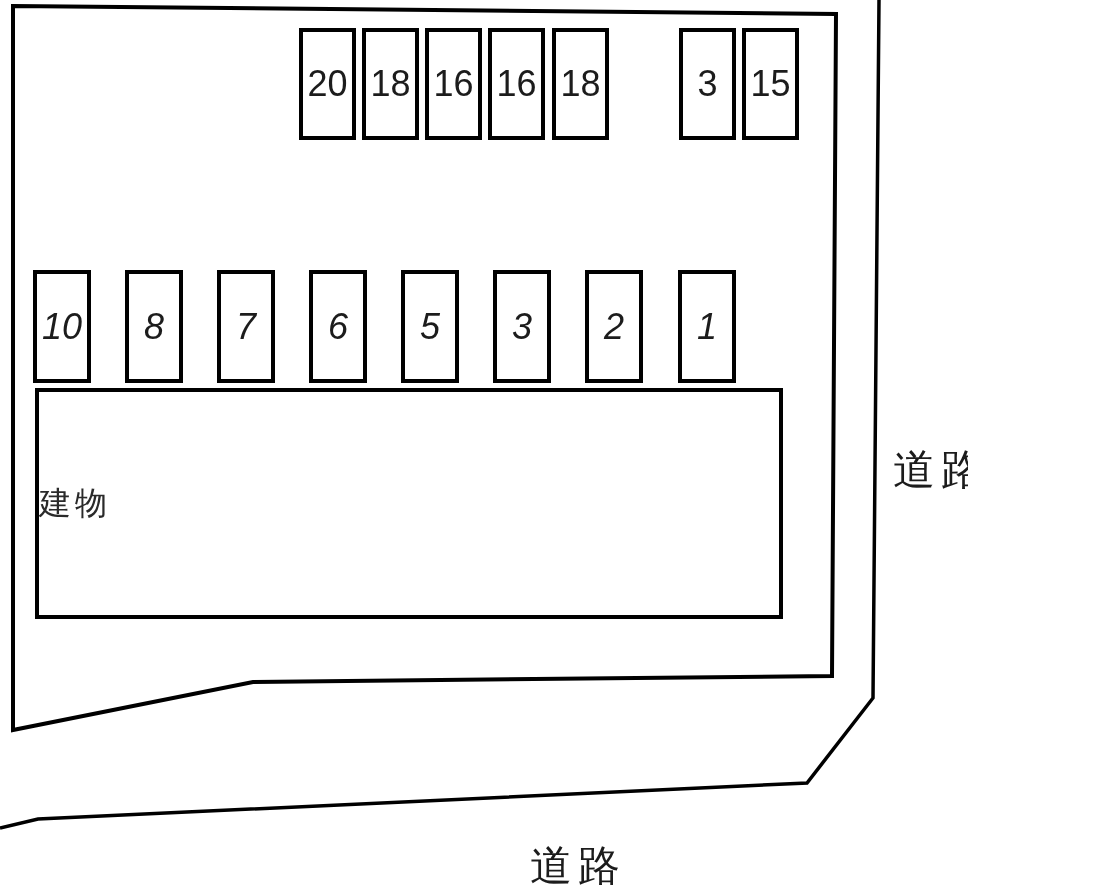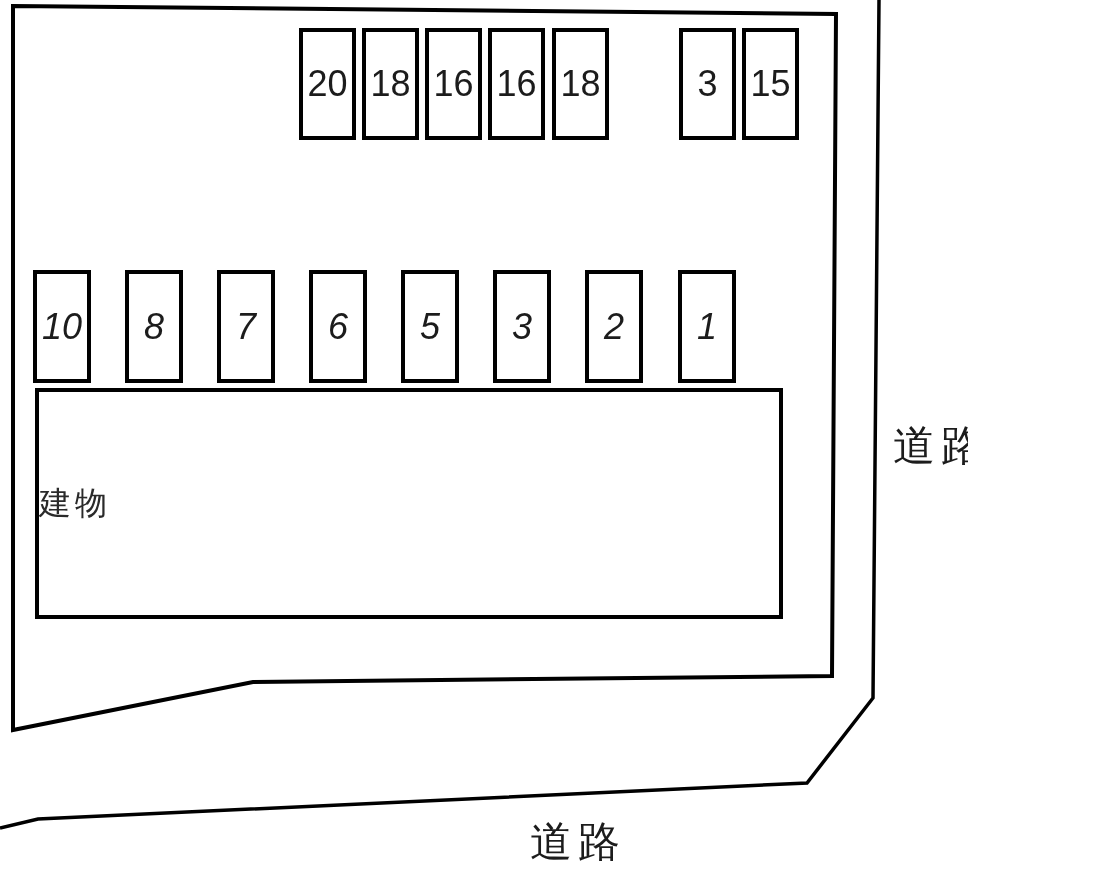--- a/index.html
+++ b/index.html
@@ -49,20 +49,21 @@
     font-size: 32px;
     letter-spacing: 4px;
     color: #2a2a2a;
   }
   .road-label {
     position: absolute;
     font-size: 42px;
     letter-spacing: 6px;
     color: #1c1c1c;
     white-space: nowrap;
+    margin-top: 24px;
   }
   #road-label-right { left: 893px; top: 418px; }
   #road-label-bottom { left: 530px; top: 814px; }
 </style>
 </head>
 <body>
 
 <div id="canvas">
 
   <svg id="line-layer" viewBox="0 0 1112 886" xmlns="http://www.w3.org/2000/svg">

